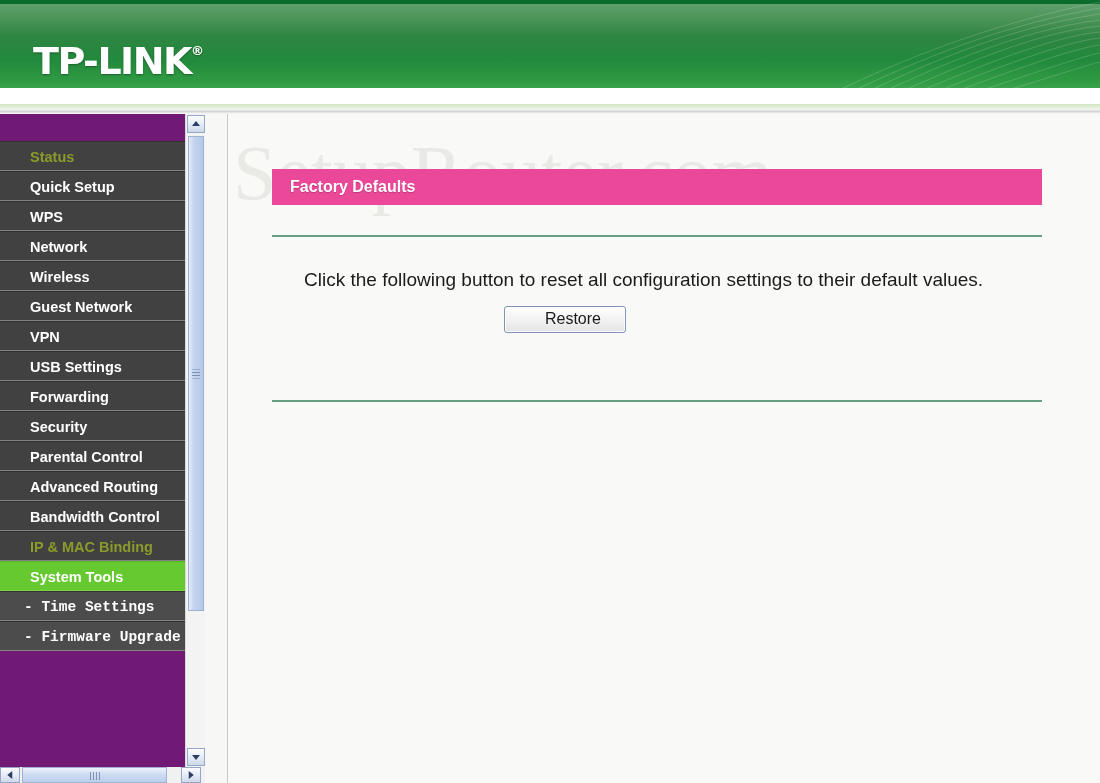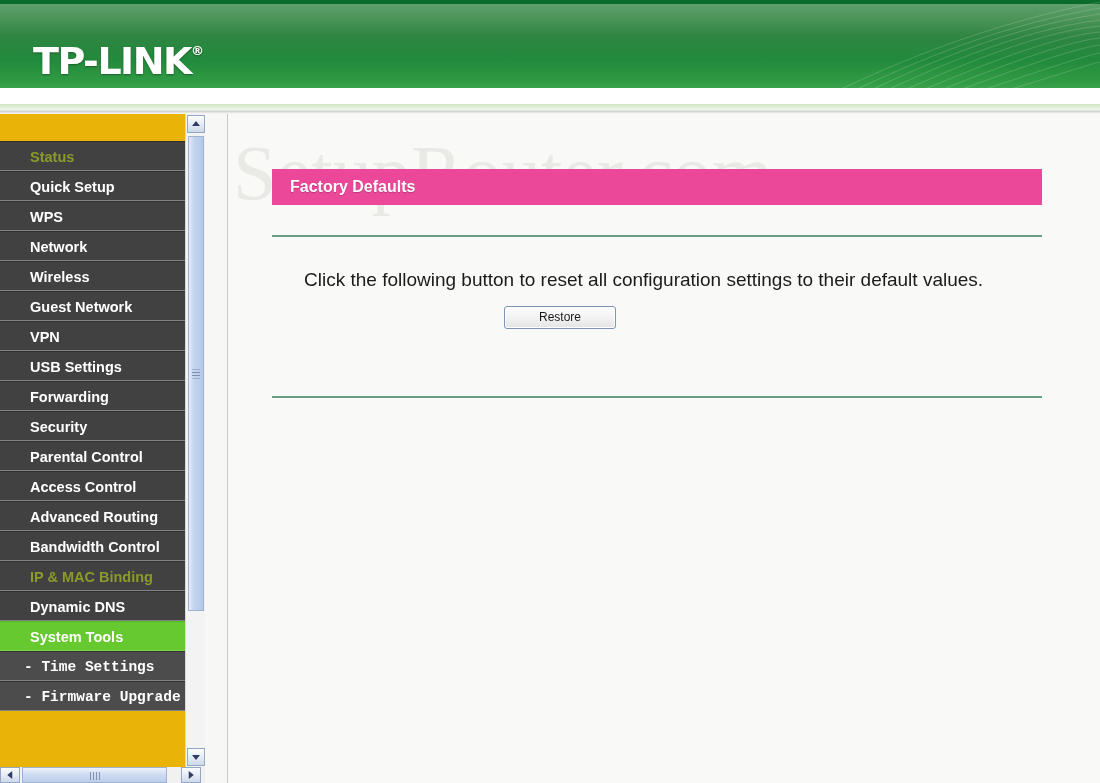--- a/index.html
+++ b/index.html
@@ -86,21 +86,21 @@
     height: 669px;
     background: #f7f7f5;
   }
 
   
   #sidebar {
     position: absolute;
     left: 0; top: 0;
     width: 205px;
     height: 653px;
-    background: #eab308;
+    background: #701a75;
     overflow: hidden;
   }
   #menu {
     position: absolute;
     left: 0;
     top: 27px;
     width: 205px;
   }
   .menu-item {
     height: 30px;
@@ -300,25 +300,25 @@
     color: #1b1b1b;
     line-height: 1.2;
   }
   #button-row {
     margin-top: 14px;
     padding-left: 232px;
   }
   #restore-button {
     display: inline-block;
     min-width: 82px;
-    padding: 3px 14px 4px 14px;
+    padding: 3px 24px 4px 14px;
     font-family: "Liberation Sans", sans-serif;
-    font-size: 12px;
+    font-size: 16px;
     color: #1a1a1a;
-    text-align: center;
+    text-align: right;
     background: linear-gradient(to bottom,#fdfdfd 0%,#f4f4f4 45%,#e4e4e4 100%);
     border: 1px solid #7f93b8;
     border-radius: 3px;
     box-shadow: inset 0 0 0 1px #ffffff;
     cursor: pointer;
   }
 </style>
 </head>
 <body>
 
@@ -352,25 +352,23 @@
         <div class="menu-item">Quick Setup</div>
         <div class="menu-item">WPS</div>
         <div class="menu-item">Network</div>
         <div class="menu-item">Wireless</div>
         <div class="menu-item">Guest Network</div>
         <div class="menu-item">VPN</div>
         <div class="menu-item">USB Settings</div>
         <div class="menu-item">Forwarding</div>
         <div class="menu-item">Security</div>
         <div class="menu-item">Parental Control</div>
-        <div class="menu-item">Access Control</div>
         <div class="menu-item">Advanced Routing</div>
         <div class="menu-item">Bandwidth Control</div>
         <div class="menu-item visited">IP &amp; MAC Binding</div>
-        <div class="menu-item">Dynamic DNS</div>
         <div class="menu-item active">System Tools</div>
         <div class="menu-item sub">- Time Settings</div>
         <div class="menu-item sub">- Firmware Upgrade</div>
       </div>
 
     <div id="sb-vscroll">
       <div class="sb-btn" id="sb-btn-up">
         <span class="arrow up"></span>
       </div>
       <div id="sb-thumb">

